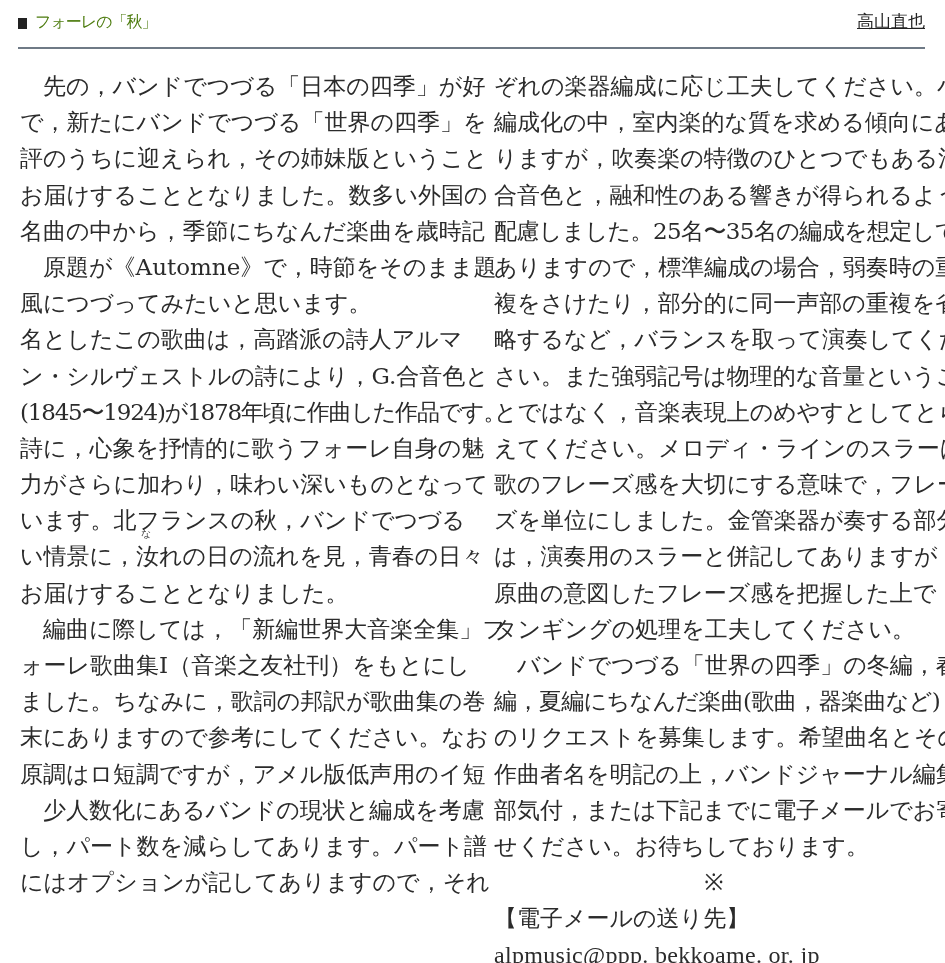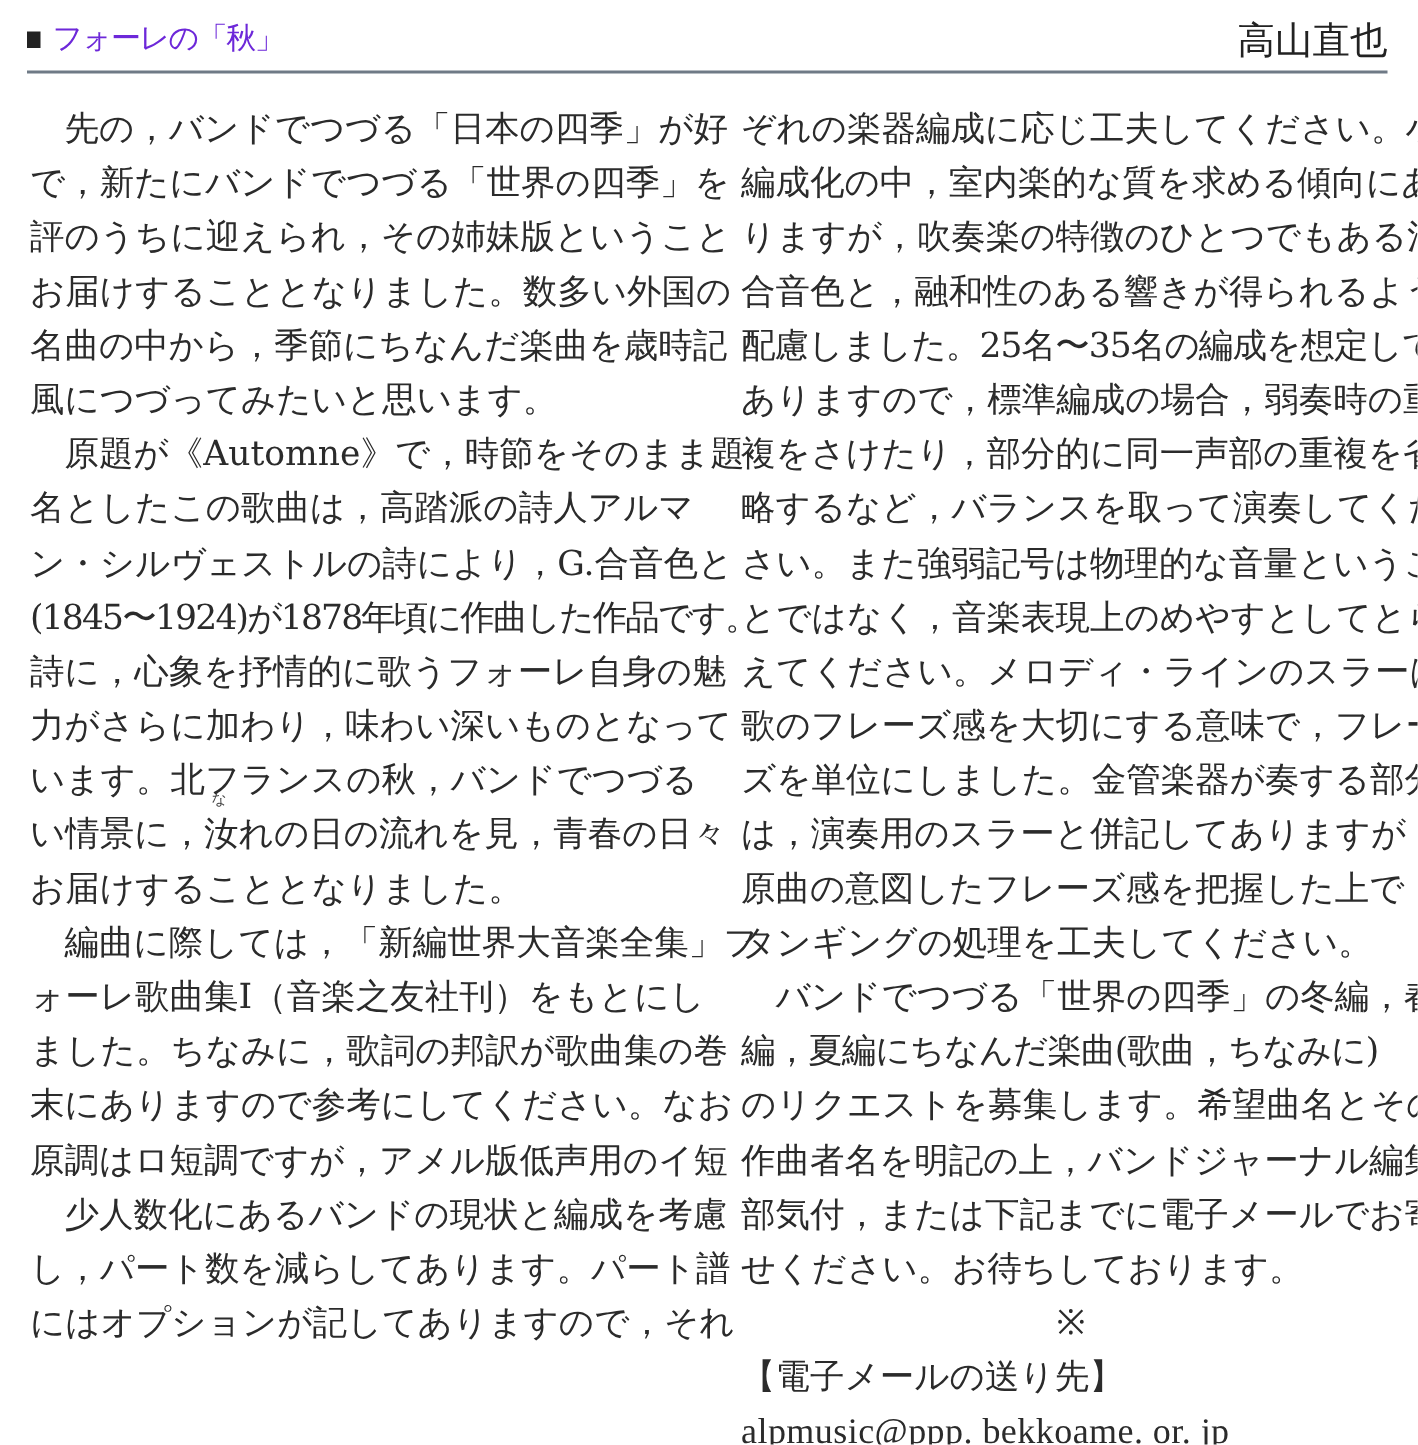--- a/index.html
+++ b/index.html
@@ -16,41 +16,42 @@
     left: 18px;
     right: 20px;
     top: 6px;
     height: 42px;
     font-family: "DejaVu Sans", sans-serif;
   }
   .header .title {
     position: absolute;
     left: 0;
     top: 6px;
-    font-size: 20px;
-    color: #6d28d9;
+    font-size: 16px;
+    color: #4d7c0f;
     letter-spacing: -1px;
     display: flex;
     align-items: center;
   }
   .header .square {
     display: inline-block;
     width: 9px;
     height: 11px;
     background: #222;
     margin-right: 8px;
     margin-top: 2px;
   }
   .header .author {
     position: absolute;
     right: 0;
     top: 4px;
-    font-size: 25px;
+    font-size: 17px;
     color: #222;
     letter-spacing: 0px;
+    text-decoration: underline;
   }
   .rule {
     position: absolute;
     left: 18px;
     right: 20px;
     top: 47px;
     height: 0;
     border-top: 2px solid #6f7a86;
   }
   .col {
@@ -89,22 +90,22 @@
   <div class="author">高山直也</div>
 </div>
 <div class="rule"></div>
 
 <div class="col left">
   <span class="line indent">先の，バンドでつづる「日本の四季」が好</span>
   <span class="line">で，新たにバンドでつづる「世界の四季」を</span>
   <span class="line">評のうちに迎えられ，その姉妹版ということ</span>
   <span class="line">お届けすることとなりました。数多い外国の</span>
   <span class="line">名曲の中から，季節にちなんだ楽曲を歳時記</span>
+  <span class="line indent">原題が《Automne》で，時節をそのまま題</span>
   <span class="line">風につづってみたいと思います。</span>
-  <span class="line indent">原題が《Automne》で，時節をそのまま題</span>
   <span class="line">名としたこの歌曲は，高踏派の詩人アルマ</span>
   <span class="line">ン・シルヴェストルの詩により，G.合音色と</span>
   <span class="line" style="letter-spacing:-1.2px;">(1845〜1924)が1878年頃に作曲した作品です。</span>
   <span class="line">詩に，心象を抒情的に歌うフォーレ自身の魅</span>
   <span class="line">力がさらに加わり，味わい深いものとなって</span>
   <span class="line">います。北フランスの秋，バンドでつづる</span>
   <span class="line"><span>い情景に，</span><span class="ruby-wrap"><span class="rt">な</span><span>汝</span></span><span>れの日の流れを見，青春の日々</span></span>
   <span class="line">お届けすることとなりました。</span>
   <span class="line indent">編曲に際しては，「新編世界大音楽全集」フ</span>
   <span class="line">ォーレ歌曲集Ⅰ（音楽之友社刊）をもとにし</span>
@@ -127,21 +128,21 @@
   <span class="line">略するなど，バランスを取って演奏してくだ</span>
   <span class="line">さい。また強弱記号は物理的な音量というこ</span>
   <span class="line">とではなく，音楽表現上のめやすとしてとら</span>
   <span class="line">えてください。メロディ・ラインのスラーは</span>
   <span class="line">歌のフレーズ感を大切にする意味で，フレー</span>
   <span class="line">ズを単位にしました。金管楽器が奏する部分</span>
   <span class="line">は，演奏用のスラーと併記してありますが，</span>
   <span class="line">原曲の意図したフレーズ感を把握した上で，</span>
   <span class="line">タンギングの処理を工夫してください。</span>
   <span class="line indent">バンドでつづる「世界の四季」の冬編，春</span>
-  <span class="line" style="letter-spacing:-0.6px;">編，夏編にちなんだ楽曲(歌曲，ちなみに)</span>
+  <span class="line" style="letter-spacing:-0.6px;">編，夏編にちなんだ楽曲(歌曲，器楽曲など)</span>
   <span class="line">のリクエストを募集します。希望曲名とその</span>
   <span class="line">作曲者名を明記の上，バンドジャーナル編集</span>
   <span class="line">部気付，または下記までに電子メールでお寄</span>
   <span class="line">せください。お待ちしております。</span>
   <span class="line center">※</span>
   <span class="line">【電子メールの送り先】</span>
   <span class="line email">alpmusic@ppp. bekkoame. or. jp</span>
 </div>
 
 </body></html>

